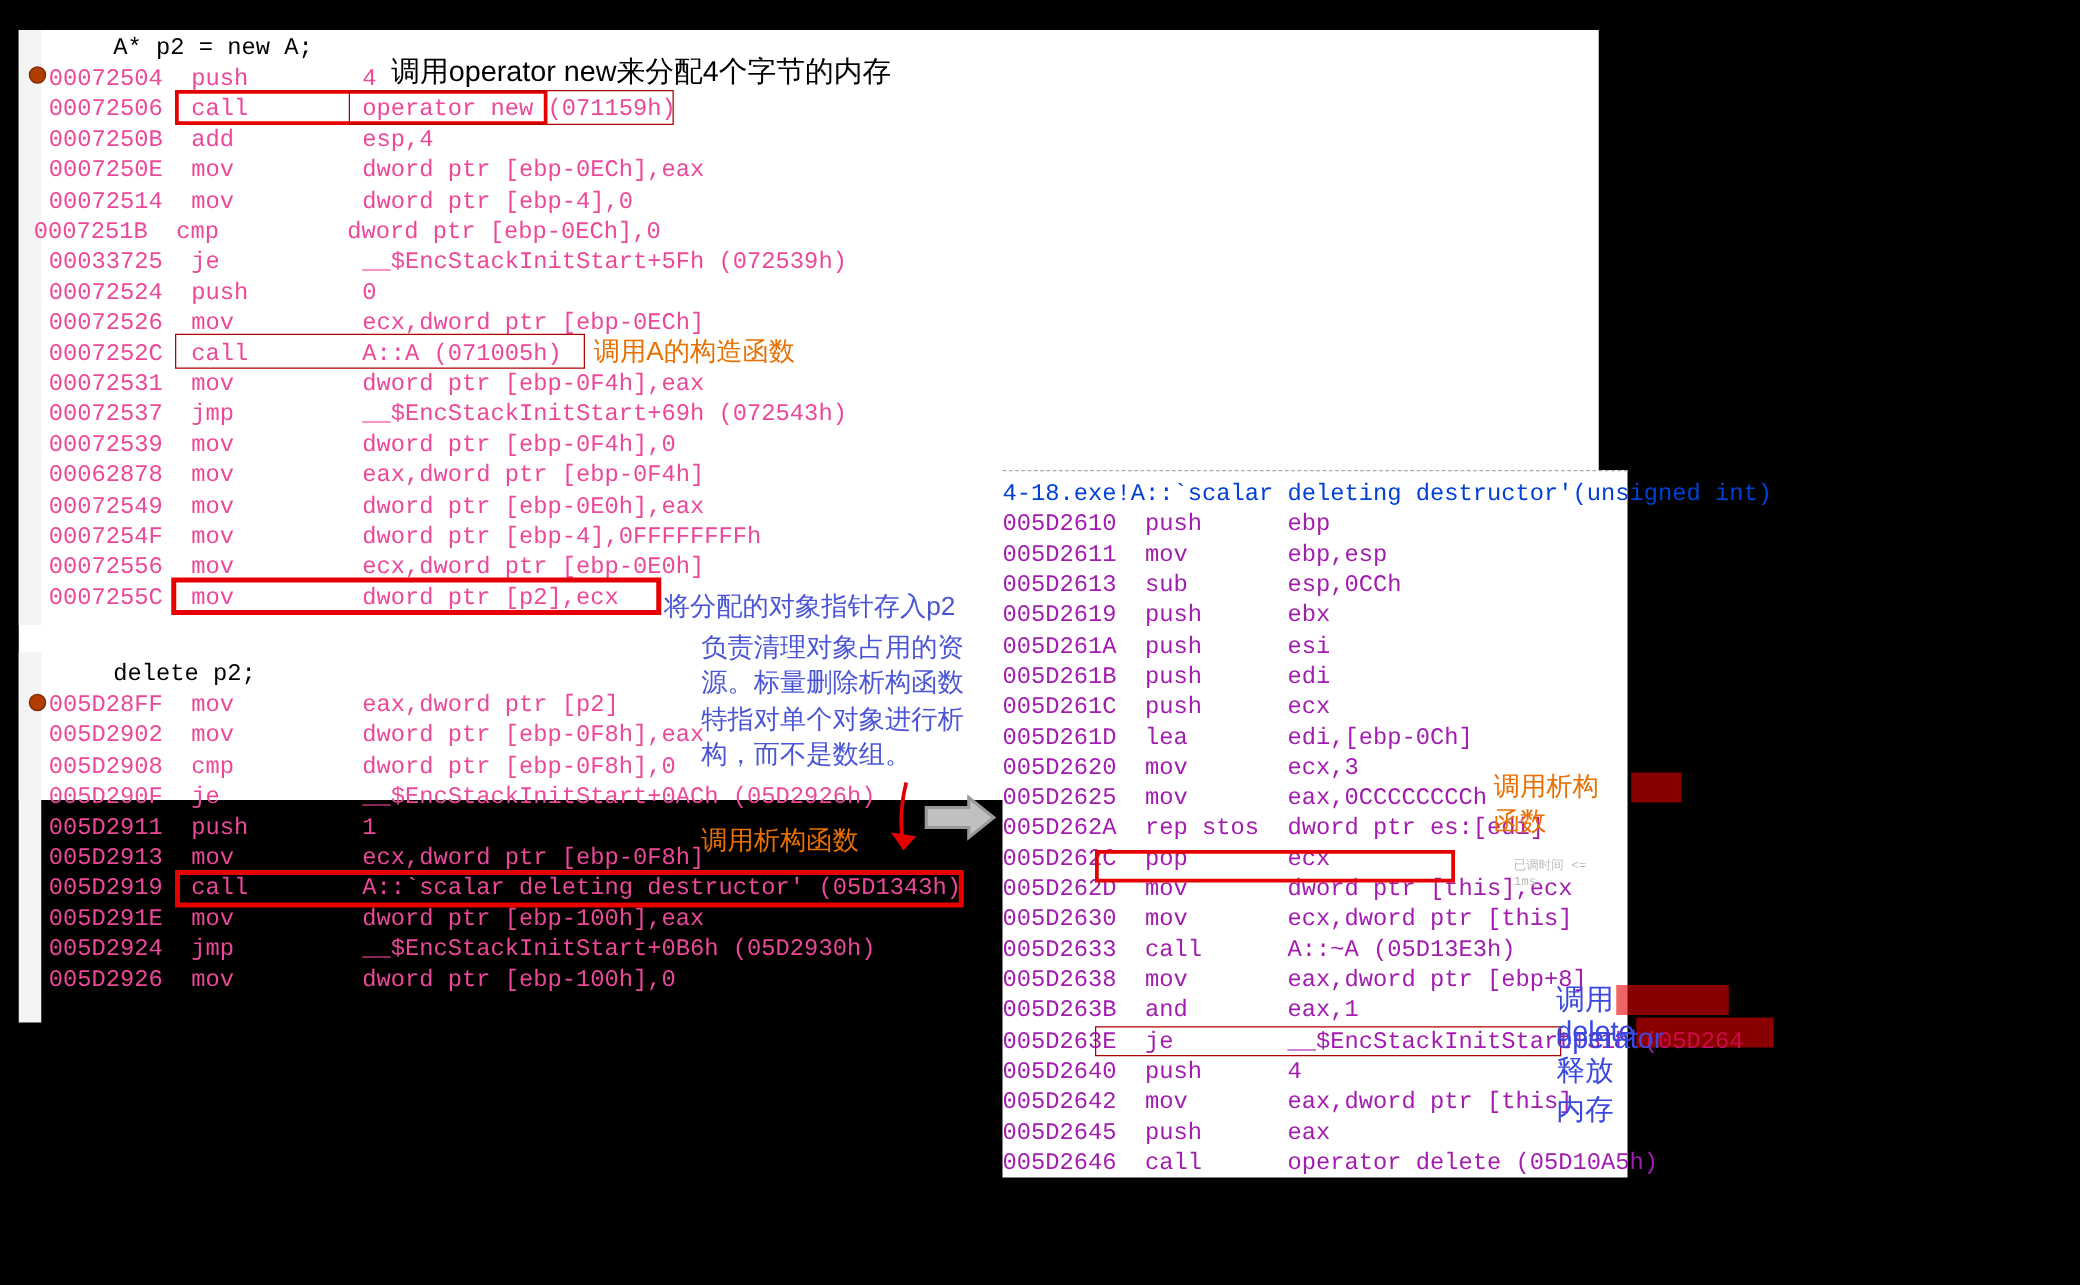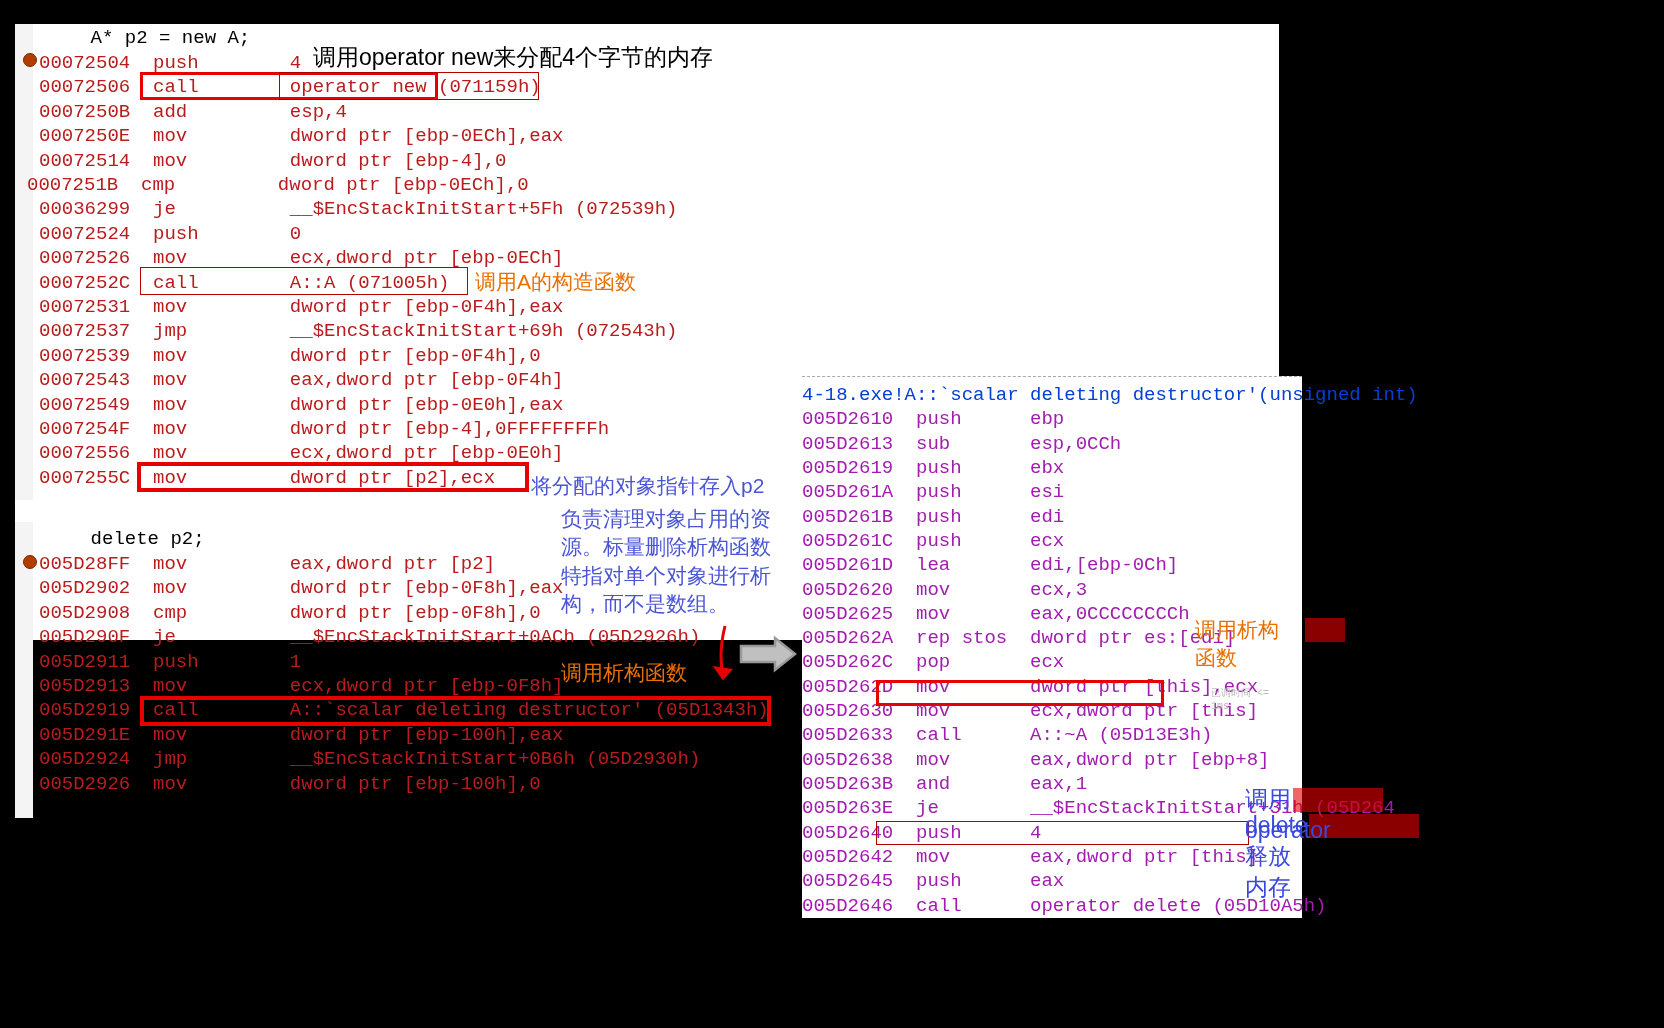--- a/index.html
+++ b/index.html
@@ -33,21 +33,21 @@
     left: 8px;
     width: 12px;
     height: 12px;
     border-radius: 50%;
     background: #b23d00;
     border: 1px solid #7a2800;
   }
   .codeline {
     position: absolute;
     white-space: pre;
-    color: #b91c1c;
+    color: #ec4899;
   }
   .sourceline { color: #000; }
   .hl-red {
     position: absolute;
     border: 3px solid #e60000;
     box-sizing: border-box;
     background: transparent;
   }
   .hl-thin {
     position: absolute;
@@ -118,28 +118,28 @@
   <div class="codeline sourceline" style="top:2px;left:30px;">    A* p2 = new A;</div>
   <div class="anno" style="top:18px;left:298px;color:#000;font-size:23px;">调用operator new来分配4个字节的内存</div>
 
   <div id="asm-new-container">
       <div class="codeline" style="top: 27px; left: 24px;">00072504  push        4</div>
       <div class="codeline" style="top: 51.4px; left: 24px;">00072506  call        operator new (071159h)</div>
       <div class="codeline" style="top: 75.8px; left: 24px;">0007250B  add         esp,4</div>
       <div class="codeline" style="top: 100.2px; left: 24px;">0007250E  mov         dword ptr [ebp-0ECh],eax</div>
       <div class="codeline" style="top: 124.6px; left: 24px;">00072514  mov         dword ptr [ebp-4],0</div>
       <div class="codeline" style="top: 149px; left: 12px;">0007251B  cmp         dword ptr [ebp-0ECh],0</div>
-      <div class="codeline" style="top: 173.4px; left: 24px;">00036299  je          __$EncStackInitStart+5Fh (072539h)</div>
+      <div class="codeline" style="top: 173.4px; left: 24px;">00033725  je          __$EncStackInitStart+5Fh (072539h)</div>
       <div class="codeline" style="top: 197.8px; left: 24px;">00072524  push        0</div>
       <div class="codeline" style="top: 222.2px; left: 24px;">00072526  mov         ecx,dword ptr [ebp-0ECh]</div>
       <div class="codeline" style="top: 246.6px; left: 24px;">0007252C  call        A::A (071005h)</div>
       <div class="codeline" style="top: 271px; left: 24px;">00072531  mov         dword ptr [ebp-0F4h],eax</div>
       <div class="codeline" style="top: 295.4px; left: 24px;">00072537  jmp         __$EncStackInitStart+69h (072543h)</div>
       <div class="codeline" style="top: 319.8px; left: 24px;">00072539  mov         dword ptr [ebp-0F4h],0</div>
-      <div class="codeline" style="top: 344.2px; left: 24px;">00072543  mov         eax,dword ptr [ebp-0F4h]</div>
+      <div class="codeline" style="top: 344.2px; left: 24px;">00062878  mov         eax,dword ptr [ebp-0F4h]</div>
       <div class="codeline" style="top: 368.6px; left: 24px;">00072549  mov         dword ptr [ebp-0E0h],eax</div>
       <div class="codeline" style="top: 393px; left: 24px;">0007254F  mov         dword ptr [ebp-4],0FFFFFFFFh</div>
       <div class="codeline" style="top: 417.4px; left: 24px;">00072556  mov         ecx,dword ptr [ebp-0E0h]</div>
       <div class="codeline" style="top: 441.8px; left: 24px;">0007255C  mov         dword ptr [p2],ecx</div>
     </div>
 
   <div class="hl-red" style="top:48px;left:125px;width:298px;height:28px;"></div>
   <div class="hl-thin" style="top:48px;left:264px;width:260px;height:28px;"></div>
   <div class="hl-thin" style="top:243px;left:125px;width:328px;height:28px;"></div>
   <div class="anno anno-orange" style="top:244px;left:460px;">调用A的构造函数</div>
@@ -173,20 +173,21 @@
     <path class="arrow-fill" d="M18 56 l-7 -10 l14 2 z"></path>
   </svg>
   <svg style="position:absolute;top:610px;left:724px;" width="60" height="40">
     <path class="arrow-out" d="M2 12 L36 12 L36 4 L56 20 L36 36 L36 28 L2 28 Z" fill="#d6d6d6" stroke="#888"></path>
   </svg>
 
   <div class="sidepanel">
     <div class="side-title">4-18.exe!A::`scalar deleting destructor'(unsigned int)</div>
     <div id="asm-side-container">
         <div class="sideline">005D2610  push      ebp</div>
+        <div class="sideline">005D2611  mov       ebp,esp</div>
         <div class="sideline">005D2613  sub       esp,0CCh</div>
         <div class="sideline">005D2619  push      ebx</div>
         <div class="sideline">005D261A  push      esi</div>
         <div class="sideline">005D261B  push      edi</div>
         <div class="sideline">005D261C  push      ecx</div>
         <div class="sideline">005D261D  lea       edi,[ebp-0Ch]</div>
         <div class="sideline">005D2620  mov       ecx,3</div>
         <div class="sideline">005D2625  mov       eax,0CCCCCCCCh</div>
         <div class="sideline">005D262A  rep stos  dword ptr es:[edi]</div>
         <div class="sideline">005D262C  pop       ecx</div>

